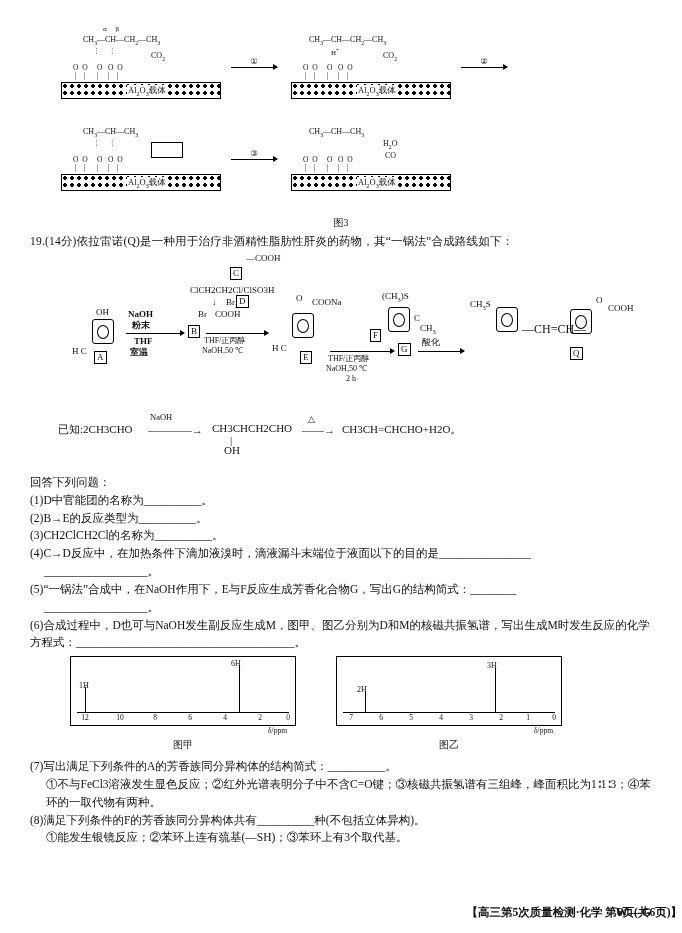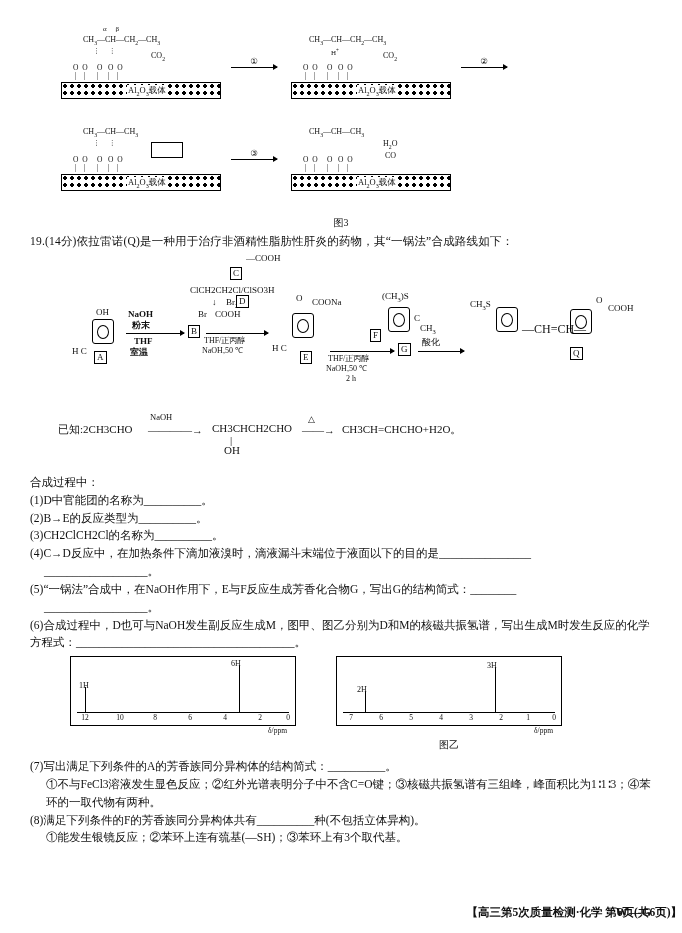--- a/index.html
+++ b/index.html
@@ -391,21 +391,21 @@
     <span class="k-txt" style="left:120px; top:-10px; font-size:8.5px;">NaOH</span>
     <span class="k-txt" style="left:118px; top:2px;">————→</span>
     <span class="k-txt" style="left:182px; top:0;">CH3CHCH2CHO</span>
     <span class="k-txt" style="left:278px; top:-8px; font-size:9px;">△</span>
     <span class="k-txt" style="left:272px; top:2px;">——→</span>
     <span class="k-txt" style="left:312px; top:0;">CH3CH=CHCHO+H2O。</span>
     <span class="k-txt" style="left:200px; top:12px;">|</span>
     <span class="k-txt" style="left:194px; top:22px;">OH</span>
   </div>
 
-  <p class="line" style="margin-top:6px;">合成过程中：</p>
+  <p class="line" style="margin-top:6px;">回答下列问题：</p>
   <p class="line">(1)D中官能团的名称为__________。</p>
   <p class="line">(2)B→E的反应类型为__________。</p>
   <p class="line">(3)CH2ClCH2Cl的名称为__________。</p>
   <p class="line">(4)C→D反应中，在加热条件下滴加液溴时，滴液漏斗末端位于液面以下的目的是________________</p>
   <p class="line" style="padding-left:14px;">__________________。</p>
   <p class="line">(5)“一锅法”合成中，在NaOH作用下，E与F反应生成芳香化合物G，写出G的结构简式：________</p>
   <p class="line" style="padding-left:14px;">__________________。</p>
   <p class="line">(6)合成过程中，D也可与NaOH发生副反应生成M，图甲、图乙分别为D和M的核磁共振氢谱，写出生成M时发生反应的化学方程式：______________________________________。</p>
 
   <div class="spectra">
@@ -421,20 +421,21 @@
         <span class="tick" style="left:8px;">12</span>
         <span class="tick" style="left:43px;">10</span>
         <span class="tick" style="left:78px;">8</span>
         <span class="tick" style="left:113px;">6</span>
         <span class="tick" style="left:148px;">4</span>
         <span class="tick" style="left:183px;">2</span>
         <span class="tick" style="left:211px;">0</span>
       </div>
       <div class="spec-xlabel">δ/ppm</div>
     </div>
+    <div class="spec-cap" style="left:0; bottom:0;">图甲</div>
 
     <div class="spec" style="left:266px; top:0;">
       <div class="axis-base"></div>
       <div class="peak" style="left:28px; height:22px;"></div>
       <div class="peak-lab" style="left:20px; top:28px;">2H</div>
       <div class="peak" style="left:158px; height:46px;"></div>
       <div class="peak-lab" style="left:150px; top:4px;">3H</div>
       <div class="ticks">
         <span class="tick" style="left:8px;">7</span>
         <span class="tick" style="left:38px;">6</span>

